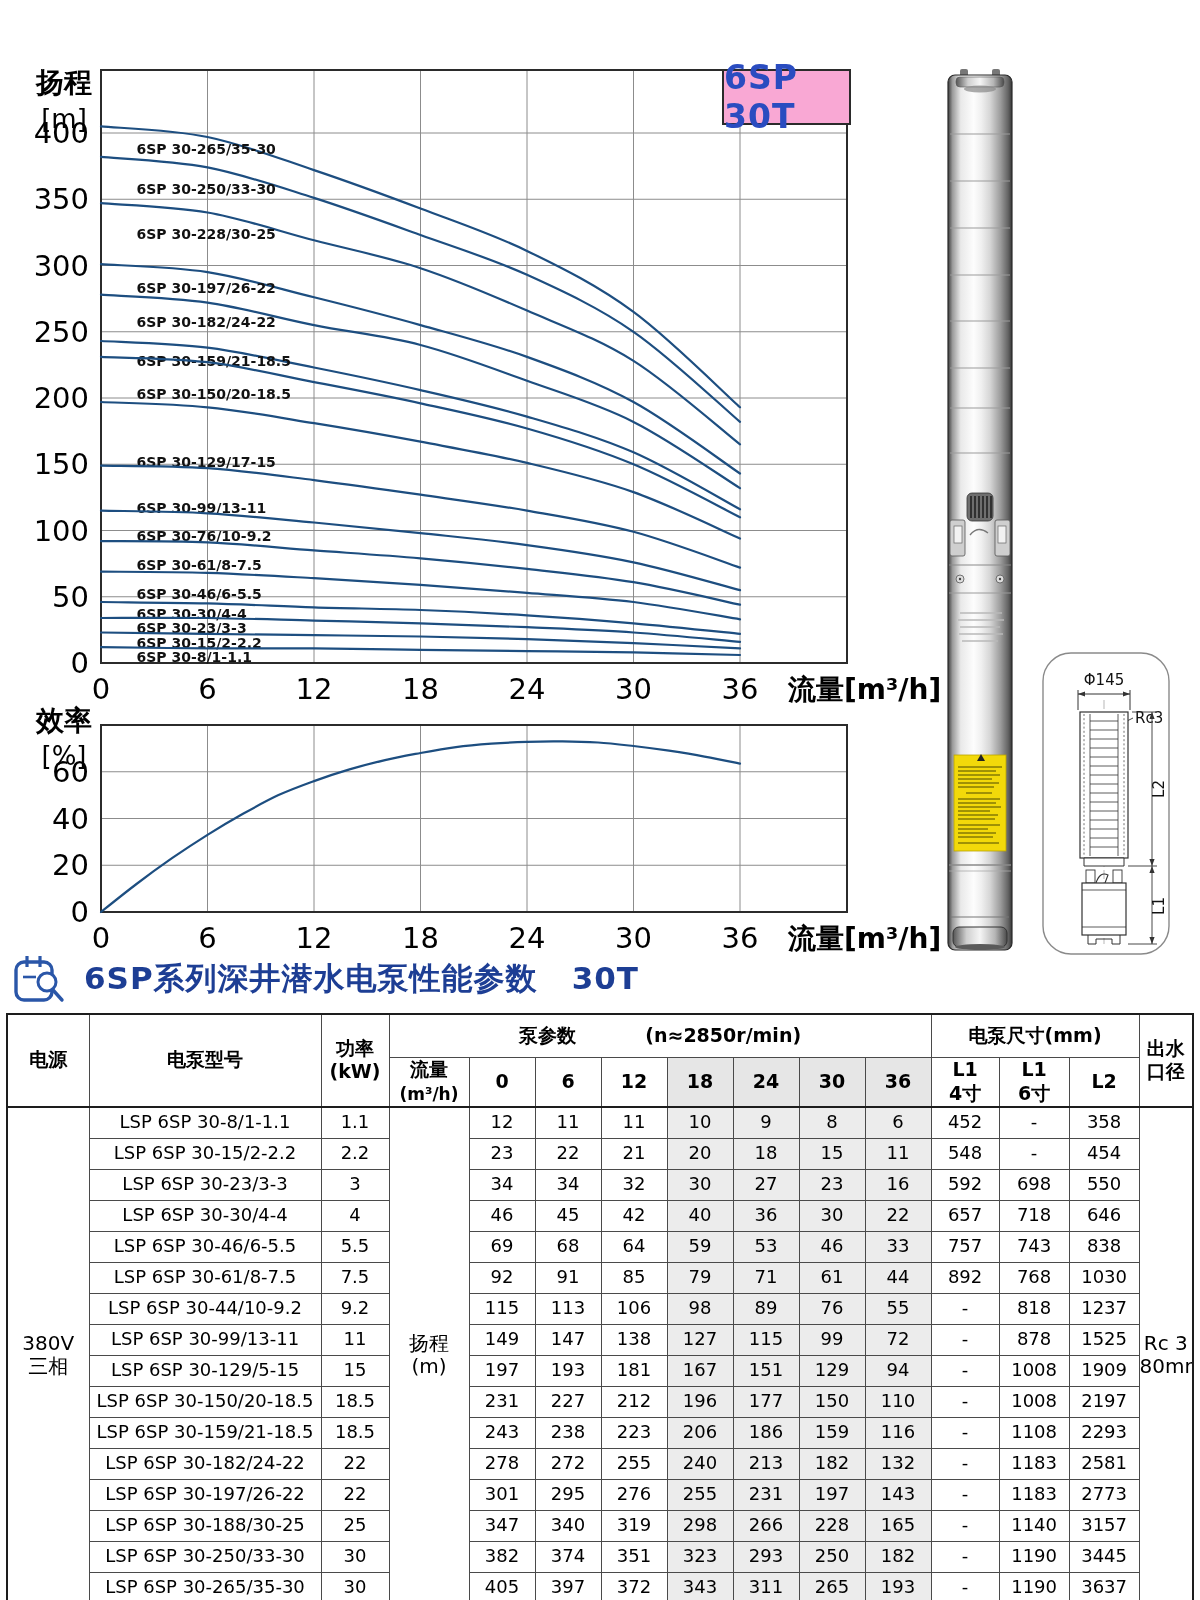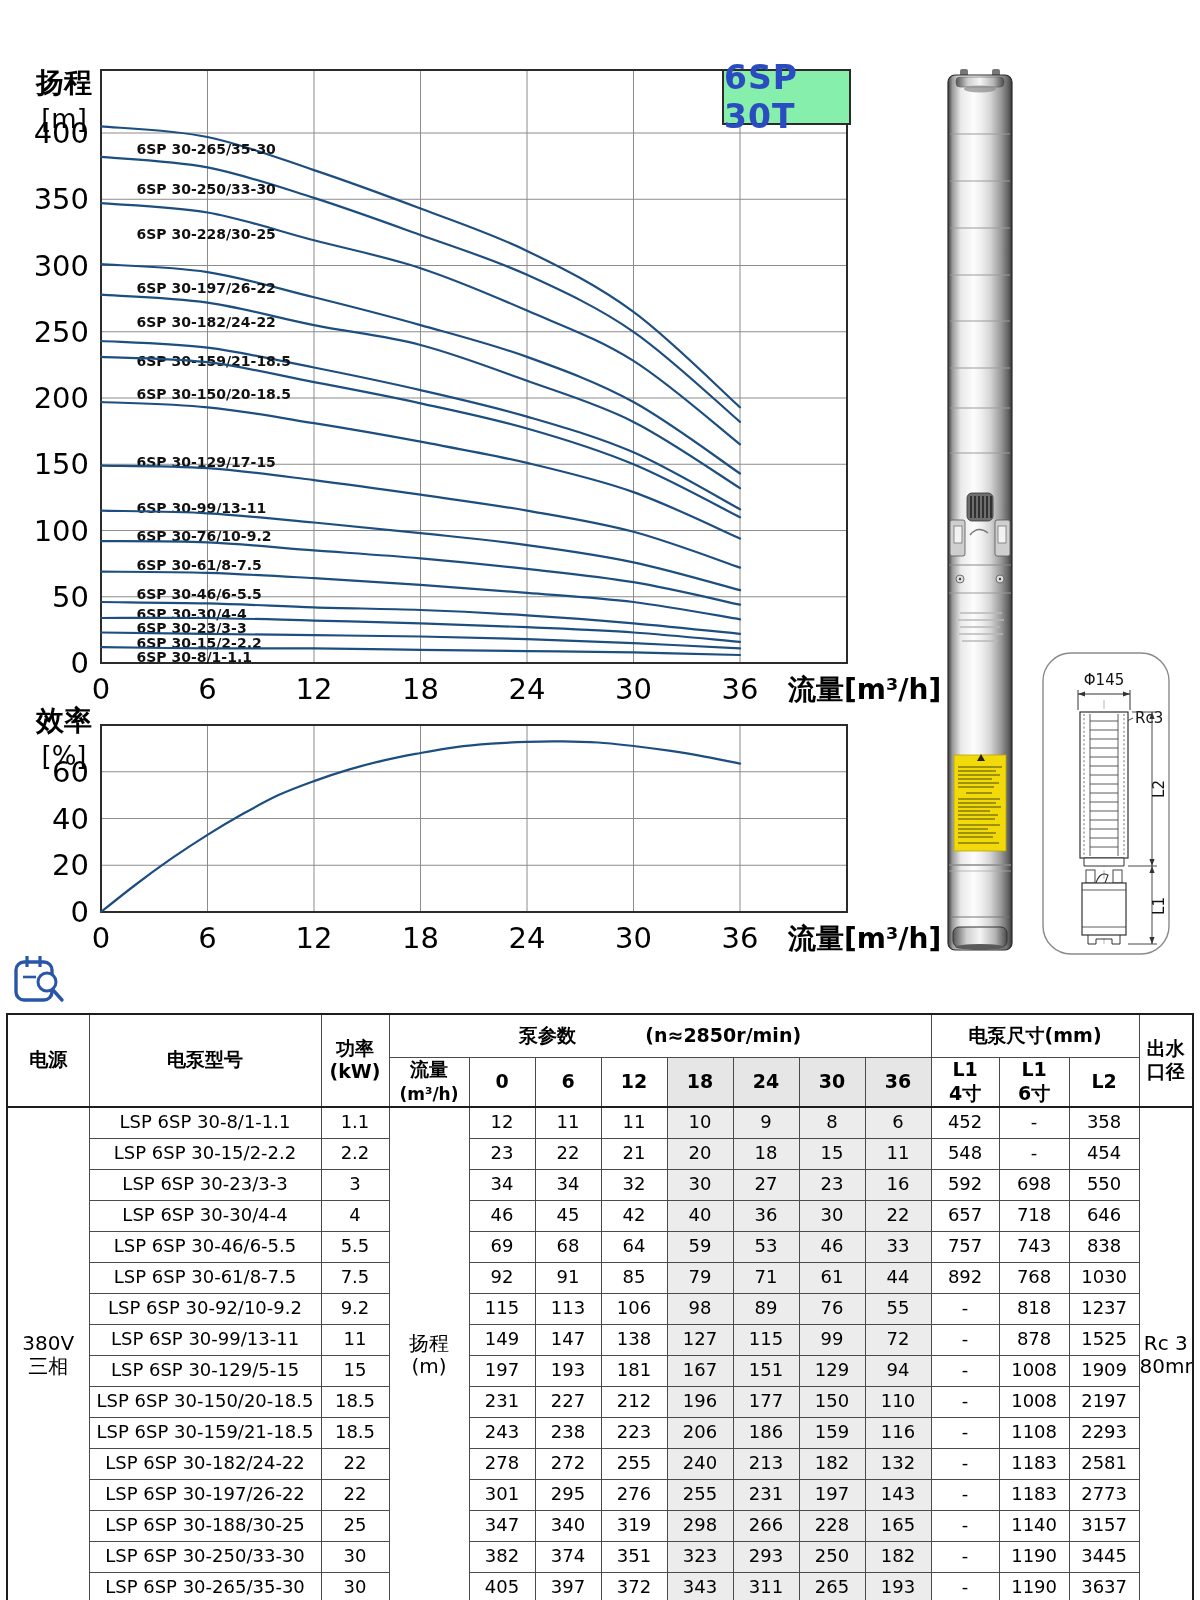--- a/index.html
+++ b/index.html
@@ -5,21 +5,21 @@
   html,body{margin:0;padding:0;background:#fff;}
   body{
     width:1200px;height:1600px;position:relative;overflow:hidden;
     font-family:"DejaVu Sans","Liberation Sans",sans-serif;color:#111;
   }
   .abs{position:absolute;}
   
   #charts-svg{position:absolute;left:0;top:0;width:960px;height:960px;}
   .model-box{
     position:absolute;left:722px;top:69px;width:125px;height:52px;
-    border:2px solid #2b2b2b;background:#86efac;display:flex;align-items:center;justify-content:center;
+    border:2px solid #2b2b2b;background:#f9a8d4;display:flex;align-items:center;justify-content:center;
     font-size:33px;font-weight:600;color:#2a4cc0;letter-spacing:1px;
   }
   
   #pump-photo{position:absolute;left:930px;top:65px;width:100px;height:895px;}
   #dim-diagram{position:absolute;left:1040px;top:650px;width:132px;height:308px;}
   
   .section-head{position:absolute;left:10px;top:952px;width:1180px;height:56px;}
   .section-head .ttl{
     position:absolute;left:74px;top:6px;font-size:31px;font-weight:bold;color:#1d3e94;
     letter-spacing:1px;white-space:nowrap;
@@ -321,20 +321,23 @@
 
 <div class="section-head">
   <svg class="abs" style="left:0;top:0" width="62" height="56" viewBox="0 0 62 56">
     <rect x="6" y="10" width="36" height="38" rx="8" fill="#fff" stroke="#2a56a8" stroke-width="3.4"></rect>
     <line x1="17" y1="4" x2="17" y2="15" stroke="#2a56a8" stroke-width="3.2"></line>
     <line x1="30" y1="4" x2="30" y2="15" stroke="#2a56a8" stroke-width="3.2"></line>
     <line x1="13" y1="25" x2="26" y2="25" stroke="#2a56a8" stroke-width="2.6"></line>
     <circle cx="37" cy="30" r="9" fill="#fff" stroke="#2a56a8" stroke-width="3"></circle>
     <line x1="43" y1="38" x2="52" y2="48" stroke="#2a56a8" stroke-width="3.4" stroke-linecap="round"></line>
   </svg>
+  <div class="ttl">
+    <span>6SP系列深井潜水电泵性能参数</span><span class="sfx">30T</span>
+  </div>
 </div>
 
 <table class="spec">
   <colgroup>
     <col style="width:82px">
       <col style="width:232px">
       <col style="width:68px">
       <col style="width:80px">
     <col style="width:66px">
       <col style="width:66px">
@@ -472,21 +475,21 @@
         <td>85</td>
         <td class="shade">79</td>
         <td class="shade">71</td>
         <td class="shade">61</td>
         <td class="shade">44</td>
         <td>892</td>
         <td>768</td>
         <td>1030</td>
       </tr>
       <tr>
-        <td>LSP 6SP 30-92/10-9.2</td>
+        <td>LSP 6SP 30-44/10-9.2</td>
         <td>9.2</td>
         <td>115</td>
         <td>113</td>
         <td>106</td>
         <td class="shade">98</td>
         <td class="shade">89</td>
         <td class="shade">76</td>
         <td class="shade">55</td>
         <td>-</td>
         <td>818</td>

